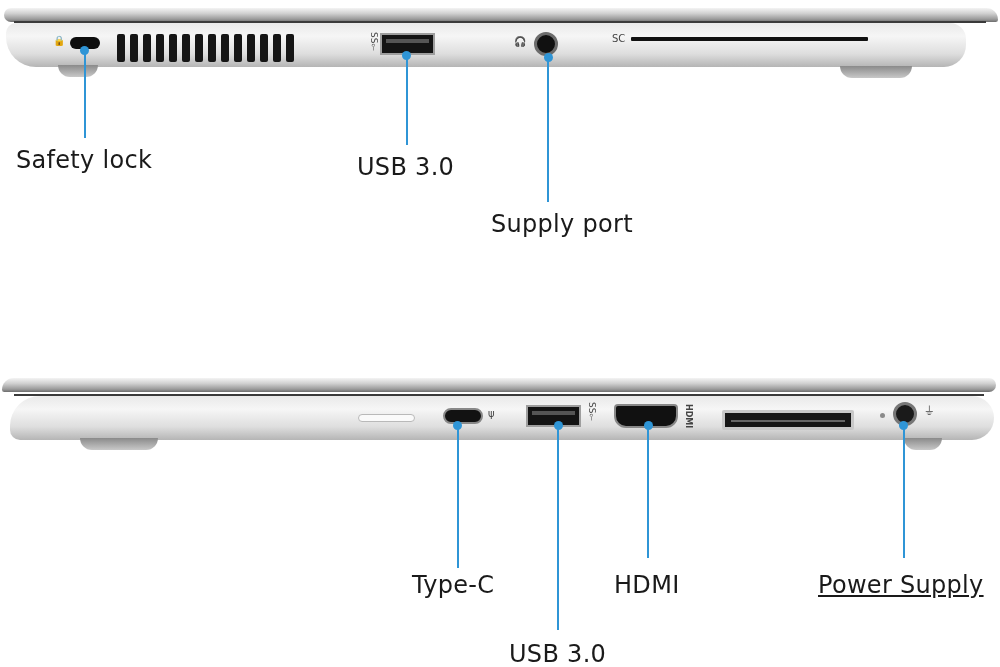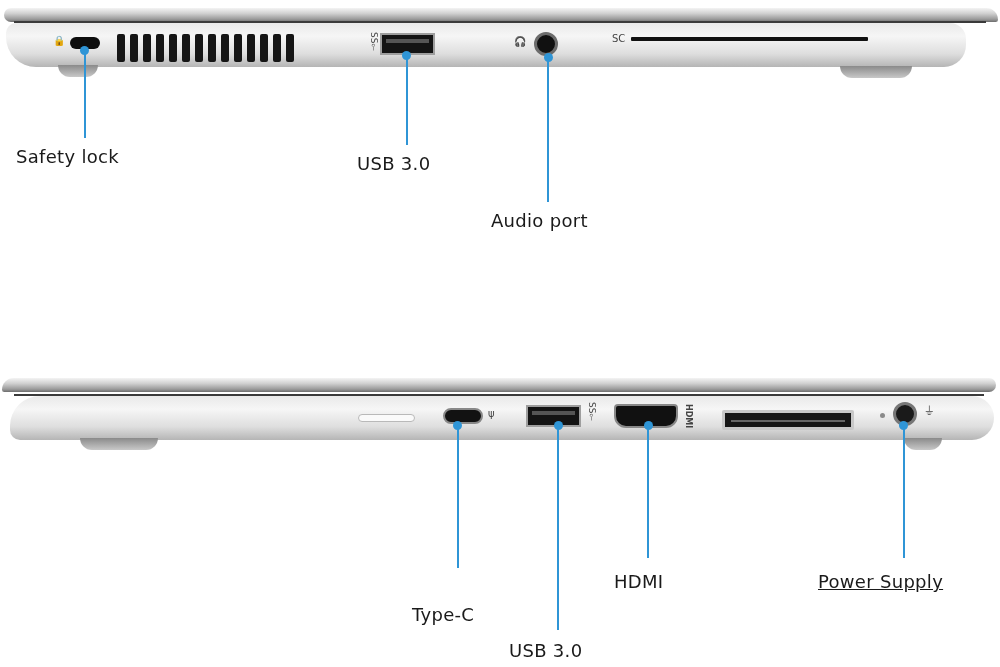--- a/index.html
+++ b/index.html
@@ -39,21 +39,21 @@
   .dock::after { content:""; position:absolute; left:6px; right:6px; top:7px; height:2px; background:#666; }
   .power-jack { background: #1a1a1a; border-radius: 50%; border: 3px solid #777; box-sizing: border-box; }
   .led-dot { background: #8a8a8a; border-radius: 50%; }
 
   .glyph { color: #444; font-size: 10px; line-height: 1; }
   .glyph-vert { transform: rotate(90deg); transform-origin: left top; }
 
   
   .callout-line { position: absolute; width: 2px; background: #2f95d6; }
   .callout-dot { position: absolute; width: 9px; height: 9px; border-radius: 50%; background: #2f95d6; }
-  .label { position: absolute; font-size: 18px; color: #1a1a1a; white-space: nowrap; letter-spacing: 0.3px; }
+  .label { position: absolute; font-size: 24px; color: #1a1a1a; white-space: nowrap; letter-spacing: 0.3px; }
 </style>
 </head>
 <body>
 
 <div>
   <div class="lid" style="left:4px; top:8px; width:994px;"></div>
   <div class="seam" style="left:14px; top:21px; width:972px;"></div>
   <div class="base" style="left:6px; top:23px; width:960px; height:44px;"></div>
   <div class="foot" style="left:58px; top:65px; width:40px;"></div>
   <div class="foot" style="left:840px; top:66px; width:72px;"></div>
@@ -90,21 +90,21 @@
   <div class="callout-dot" style="left:80px; top:46px;"></div>
   <div class="callout-line" style="left:84px; top:50px; height:88px;"></div>
   <div class="label" style="left:16px; top:146px;">Safety lock</div>
 
   <div class="callout-dot" style="left:402px; top:51px;"></div>
   <div class="callout-line" style="left:406px; top:55px; height:90px;"></div>
   <div class="label" style="left:357px; top:153px;">USB 3.0</div>
 
   <div class="callout-dot" style="left:544px; top:53px;"></div>
   <div class="callout-line" style="left:547px; top:57px; height:145px;"></div>
-  <div class="label" style="left:491px; top:210px;">Audio port</div>
+  <div class="label" style="left:491px; top:210px;">Supply port</div>
 </div>
 
 <div>
   <div class="lid" style="left:2px; top:378px; width:994px; border-radius:20px 12px 12px 4px;"></div>
   <div class="seam" style="left:14px; top:394px; width:970px;"></div>
   <div class="base" style="left:10px; top:396px; width:984px; height:44px; border-radius:30px 22px 22px 10px;"></div>
   <div class="foot" style="left:80px; top:438px; width:78px;"></div>
   <div class="foot" style="left:904px; top:438px; width:38px;"></div>
 
   <div class="abs sim-slot" style="left:358px; top:414px; width:55px; height:6px;"></div>
@@ -119,21 +119,21 @@
   <span class="abs glyph glyph-vert" style="left:692px; top:404px; font-size:8px; font-weight:bold;">HDMI</span>
 
   <div class="abs dock" style="left:722px; top:410px; width:132px; height:20px;"></div>
 
   <div class="abs led-dot" style="left:880px; top:413px; width:5px; height:5px;"></div>
   <div class="abs power-jack" style="left:893px; top:402px; width:24px; height:24px;"></div>
   <span class="abs glyph" style="left:925px; top:405px; font-size:12px;">⏚</span>
 
   <div class="callout-dot" style="left:453px; top:421px;"></div>
   <div class="callout-line" style="left:457px; top:425px; height:143px;"></div>
-  <div class="label" style="left:412px; top:604px;">Type-C</div>
+  <div class="label" style="left:412px; top:571px;">Type-C</div>
 
   <div class="callout-dot" style="left:554px; top:421px;"></div>
   <div class="callout-line" style="left:557px; top:425px; height:205px;"></div>
   <div class="label" style="left:509px; top:640px;">USB 3.0</div>
 
   <div class="callout-dot" style="left:644px; top:421px;"></div>
   <div class="callout-line" style="left:647px; top:425px; height:133px;"></div>
   <div class="label" style="left:614px; top:571px;">HDMI</div>
 
   <div class="callout-dot" style="left:899px; top:421px;"></div>

